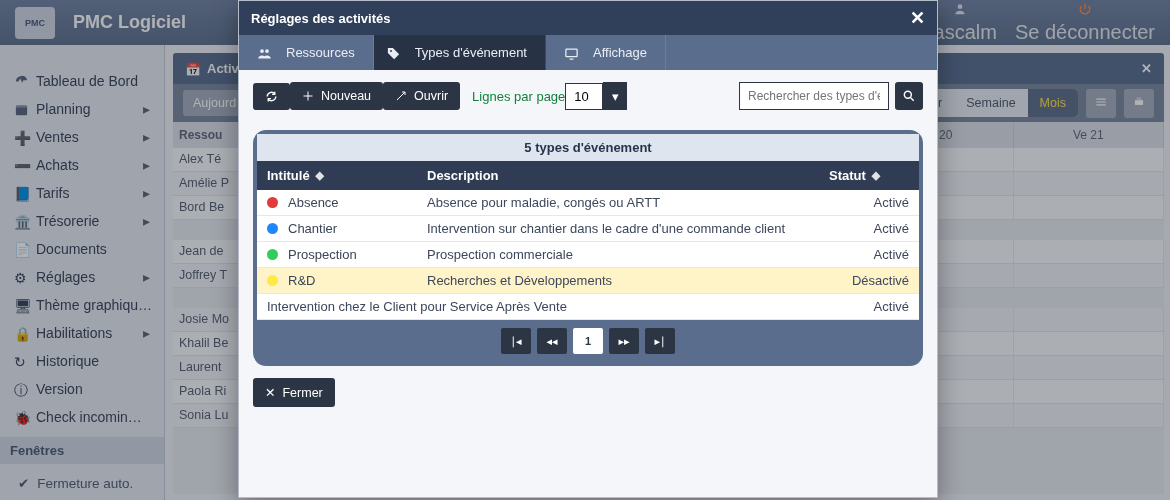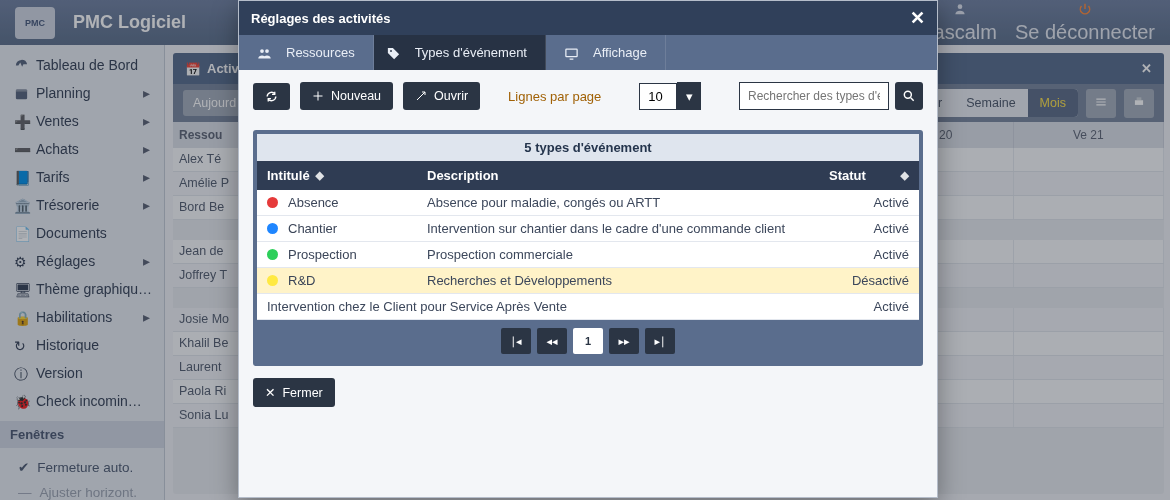--- a/index.html
+++ b/index.html
@@ -6,21 +6,21 @@
   html, body { width: 1170px; height: 500px; font-family: Arial, Helvetica, sans-serif; font-size: 13px; overflow: hidden; background: #5b6f89; }
   .shell { position: relative; width: 1170px; height: 500px; }
   .topbar { height: 45px; background: linear-gradient(#6f80a0, #5b6e89); display: flex; align-items: center; color: #fff; padding: 0 15px; }
   .logo { width: 40px; height: 32px; background: #cfd6e2; border-radius: 4px; margin-right: 18px; display:flex;align-items:center;justify-content:center;color:#46587a;font-size:9px;font-weight:bold; }
   .app-title { font-size: 18px; font-weight: 600; flex: 1; }
   .top-right { display: flex; align-items: center; gap: 18px; }
   .user-chip, .logout-chip { display: flex; align-items: center; gap: 6px; color: #e5e9f0; font-size: 20px; cursor: pointer; flex-direction: column; }
   .user-chip .ico, .logout-chip .ico { display:inline-flex; }
 
   .body { display: flex; height: calc(100% - 45px); }
-  .sidebar { width: 165px; background: #e7ebf1; border-right: 1px solid #c2c9d5; padding: 6px 6px; overflow:hidden; }
+  .sidebar { width: 165px; background: #e7ebf1; border-right: 1px solid #c2c9d5; padding: 22px 6px; overflow:hidden; }
   .nav-item { display:flex; align-items:center; gap:8px; padding:6px 8px; color:#344055; font-size:14px; border-radius:3px; cursor:pointer; white-space:nowrap; overflow:hidden; text-overflow:ellipsis; }
   .nav-item .caret { margin-left:auto; color:#586072; }
   .side-hdr { background:#cfd6e2; color:#4a5770; font-weight:bold; padding:6px 10px; margin:6px -6px; }
   .side-sub { padding:5px 12px; color:#4c5970; display:flex; align-items:center; gap:8px; font-size:13.5px; cursor:pointer; }
 
   .main { flex:1; position:relative; background:#f0f2f6; }
   .planning-panel { position:absolute; inset:8px 6px 6px 8px; background:#e7eaef; border-radius:3px; overflow:hidden; }
   .panel-title { background:#556a8a; color:#fff; padding:8px 12px; font-weight:bold; display:flex; align-items:center; gap:8px; }
   .panel-title .close-x { margin-left:auto; cursor:pointer; }
   .toolbar2 { background:#77859c; height:38px; display:flex; align-items:center; padding:0 10px; gap:8px; color:#fff; }
@@ -39,37 +39,37 @@
 
   .dim { position:absolute; inset:0; background:rgba(30,35,45,.35); }
 
   .modal { position:absolute; top:0; left:238px; width:700px; height:498px; background:#f4f6f9; border:1px solid #b5bdca; box-shadow:0 8px 24px rgba(0,0,0,.35); display:flex; flex-direction:column; }
   .modal-head { background:#30405a; color:#fff; padding:8px 12px; font-weight:bold; display:flex; align-items:center; }
   .modal-head .x { margin-left:auto; cursor:pointer; font-size:18px; line-height:1; }
   .tabstrip { background:#5a6d8d; display:flex; padding:0; }
   .tab { display:flex; align-items:center; gap:15px; padding:10px 18px; color:#e9eef6; font-size:13px; cursor:pointer; border-right:1px solid rgba(255,255,255,.12); }
   .tab.active { background:#273244;padding-left:12px; }
   .modal-body { padding:12px 14px; flex:1; overflow:auto; }
-  .toolbar { display:flex; align-items:center; gap:10px; margin-bottom:12px; }
+  .toolbar { display:flex; align-items:center; margin-bottom:12px; }
   .btn { background:#2b3544; color:#fff; border:none; border-radius:3px; padding:7px 12px; font-size:12.5px; cursor:pointer; display:inline-flex; align-items:center; gap:7px; }
-  .select-wrap { display:inline-flex; align-items:center;margin-left:28px; }
+  .select-wrap { display:inline-flex; align-items:center; }
   .select { border:1px solid #2b3544; padding:5px 8px; min-width:38px; background:#fff; }
   .select-caret { background:#2b3544; color:#fff; width:24px; height:28px; display:inline-flex; align-items:center; justify-content:center; }
   .search { margin-left:auto; display:flex; align-items:center; }
   .search input { border:1px solid #2b3544; padding:6px 8px; width:150px; font-size:12px; }
   .search .go { width:28px; height:28px; background:#2b3544; color:#fff; display:inline-flex; align-items:center; justify-content:center; margin-left:6px; cursor:pointer; border-radius:3px;}
 
-  .grid-wrap { border:4px solid #5a6d8d; border-radius:3px; background:#dfe5ee;margin-top:20px; }
+  .grid-wrap { border:4px solid #5a6d8d; border-radius:13px; background:#dfe5ee;margin-top:20px; }
   .grid-title { text-align:center; color:#25354d; font-weight:bold; padding:6px 0; background:#dfe5ee; }
   .grid-head { display:flex; background:#2f3c53; color:#fff; font-weight:bold; }
   .gh { padding:7px 10px; display:flex; align-items:center; gap:6px; }
   .gh.sort { cursor:pointer; }
   .gh1 { width:160px; }
   .gh2 { flex:1; }
-  .gh3 { width:100px; justify-content:space-between; }
+  .gh3 { width:100px; justify-content:flex-start; }
   .grow { display:flex; align-items:center; background:#fff; border-bottom:1px solid #e3e7ee; }
   .grow.sel { background:#fff3c8; }
   .gc1 { width:160px; padding:5px 10px; display:flex; align-items:center; gap:10px; color:#3b4558; }
   .dot { width:11px; height:11px; border-radius:50%; display:inline-block; }
   .gc2 { flex:1; padding:5px 10px; color:#3c475b; }
   .gc3 { width:100px; padding:5px 10px; text-align:right; color:#3c475b; }
   .pager { display:flex; justify-content:center; gap:6px; padding:8px; background:#5a6d8d; }
   .pg { background:#2b3544; color:#fff; width:30px; height:26px; display:inline-flex; align-items:center; justify-content:center; border-radius:2px; cursor:pointer; font-size:11px; }
   .pg.cur { background:#fff; color:#2b3544; font-weight:bold; }
 
@@ -365,21 +365,21 @@
               <path d="M11 3h2v18h-2zM3 11h18v2H3z"></path>
             </svg>
           <span>Nouveau</span>
         </button>
         <button class="btn">
           <svg viewBox="0 0 24 24" width="12" height="12" fill="none" stroke="#fff" stroke-width="2">
               <path d="M4 20l16-16M14 4h6v6"></path>
             </svg>
           <span>Ouvrir</span>
         </button>
-        <span style="margin-left:18px;color:#a16207">Lignes par page</span>
+        <span style="margin-left:12px;color:#15803d">Lignes par page</span>
         <div class="select-wrap">
           <span class="select">10</span>
           <span class="select-caret">▾</span>
         </div>
         <div class="search">
           <input type="text" placeholder="Rechercher des types d'év" style="">
           <span class="go">
             <svg viewBox="0 0 24 24" width="14" height="14" fill="none" stroke="#fff" stroke-width="2.5">
                 <circle cx="10" cy="10" r="6"></circle>
                 <path d="M20 20l-5-5"></path>

